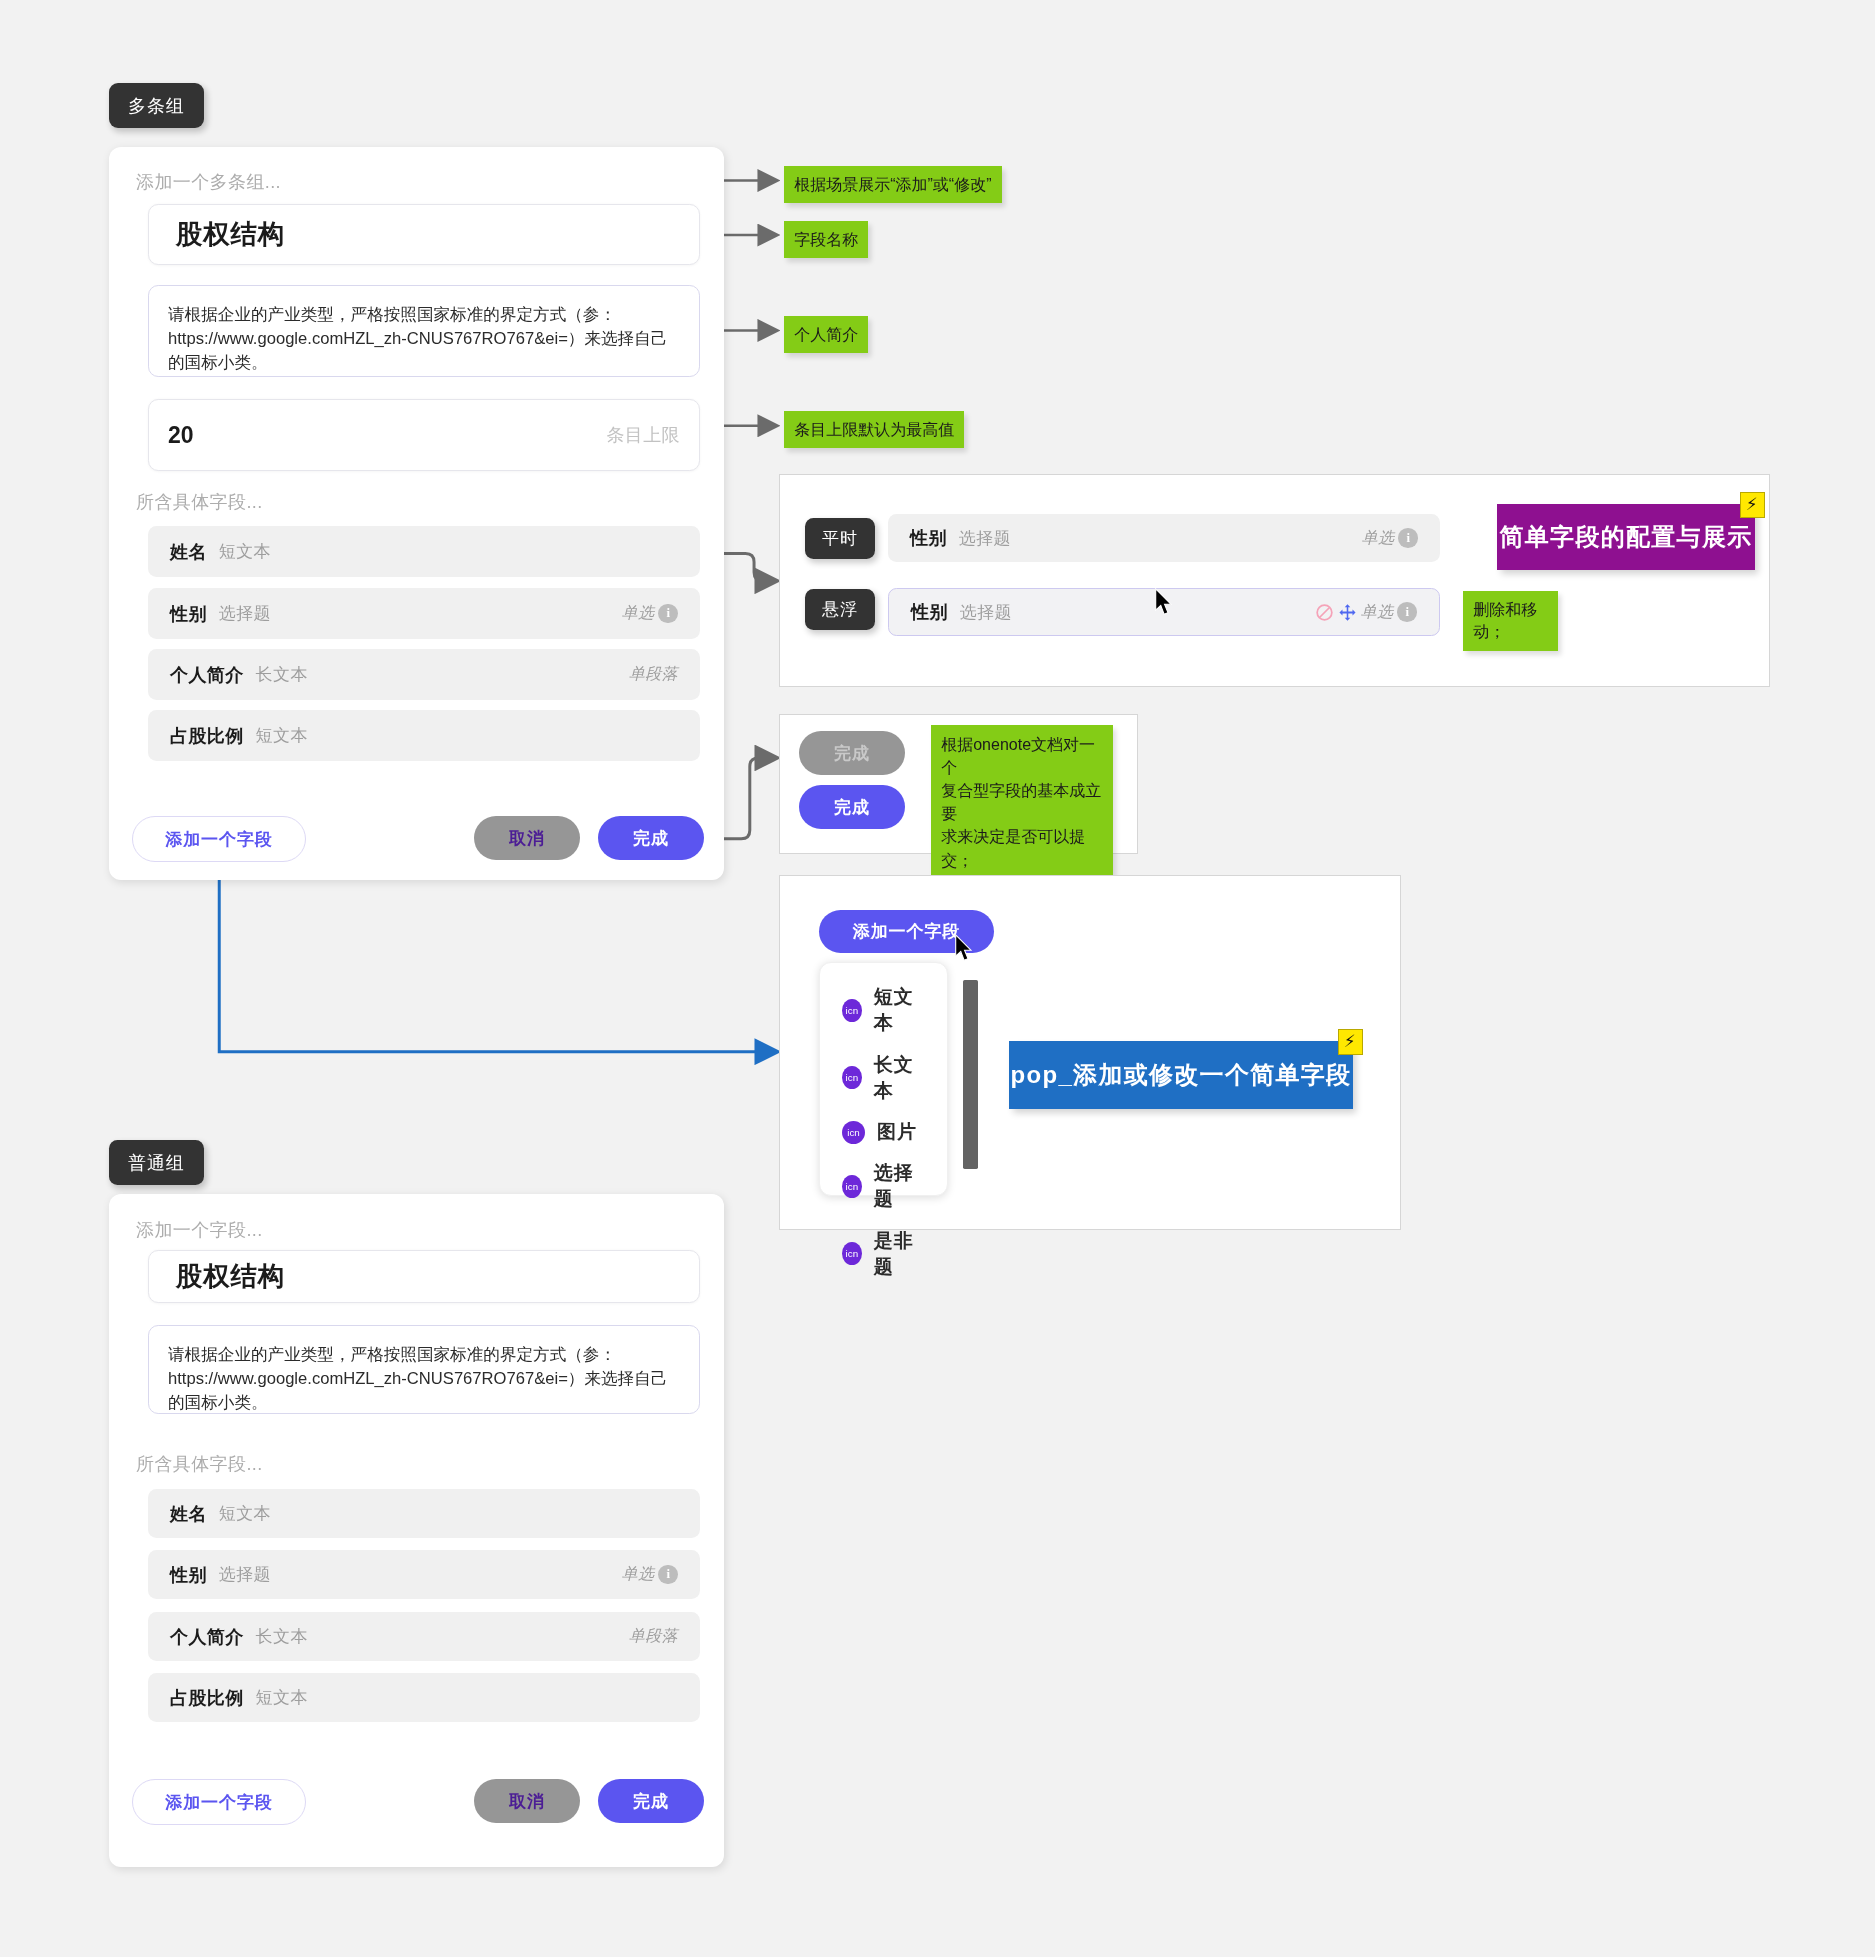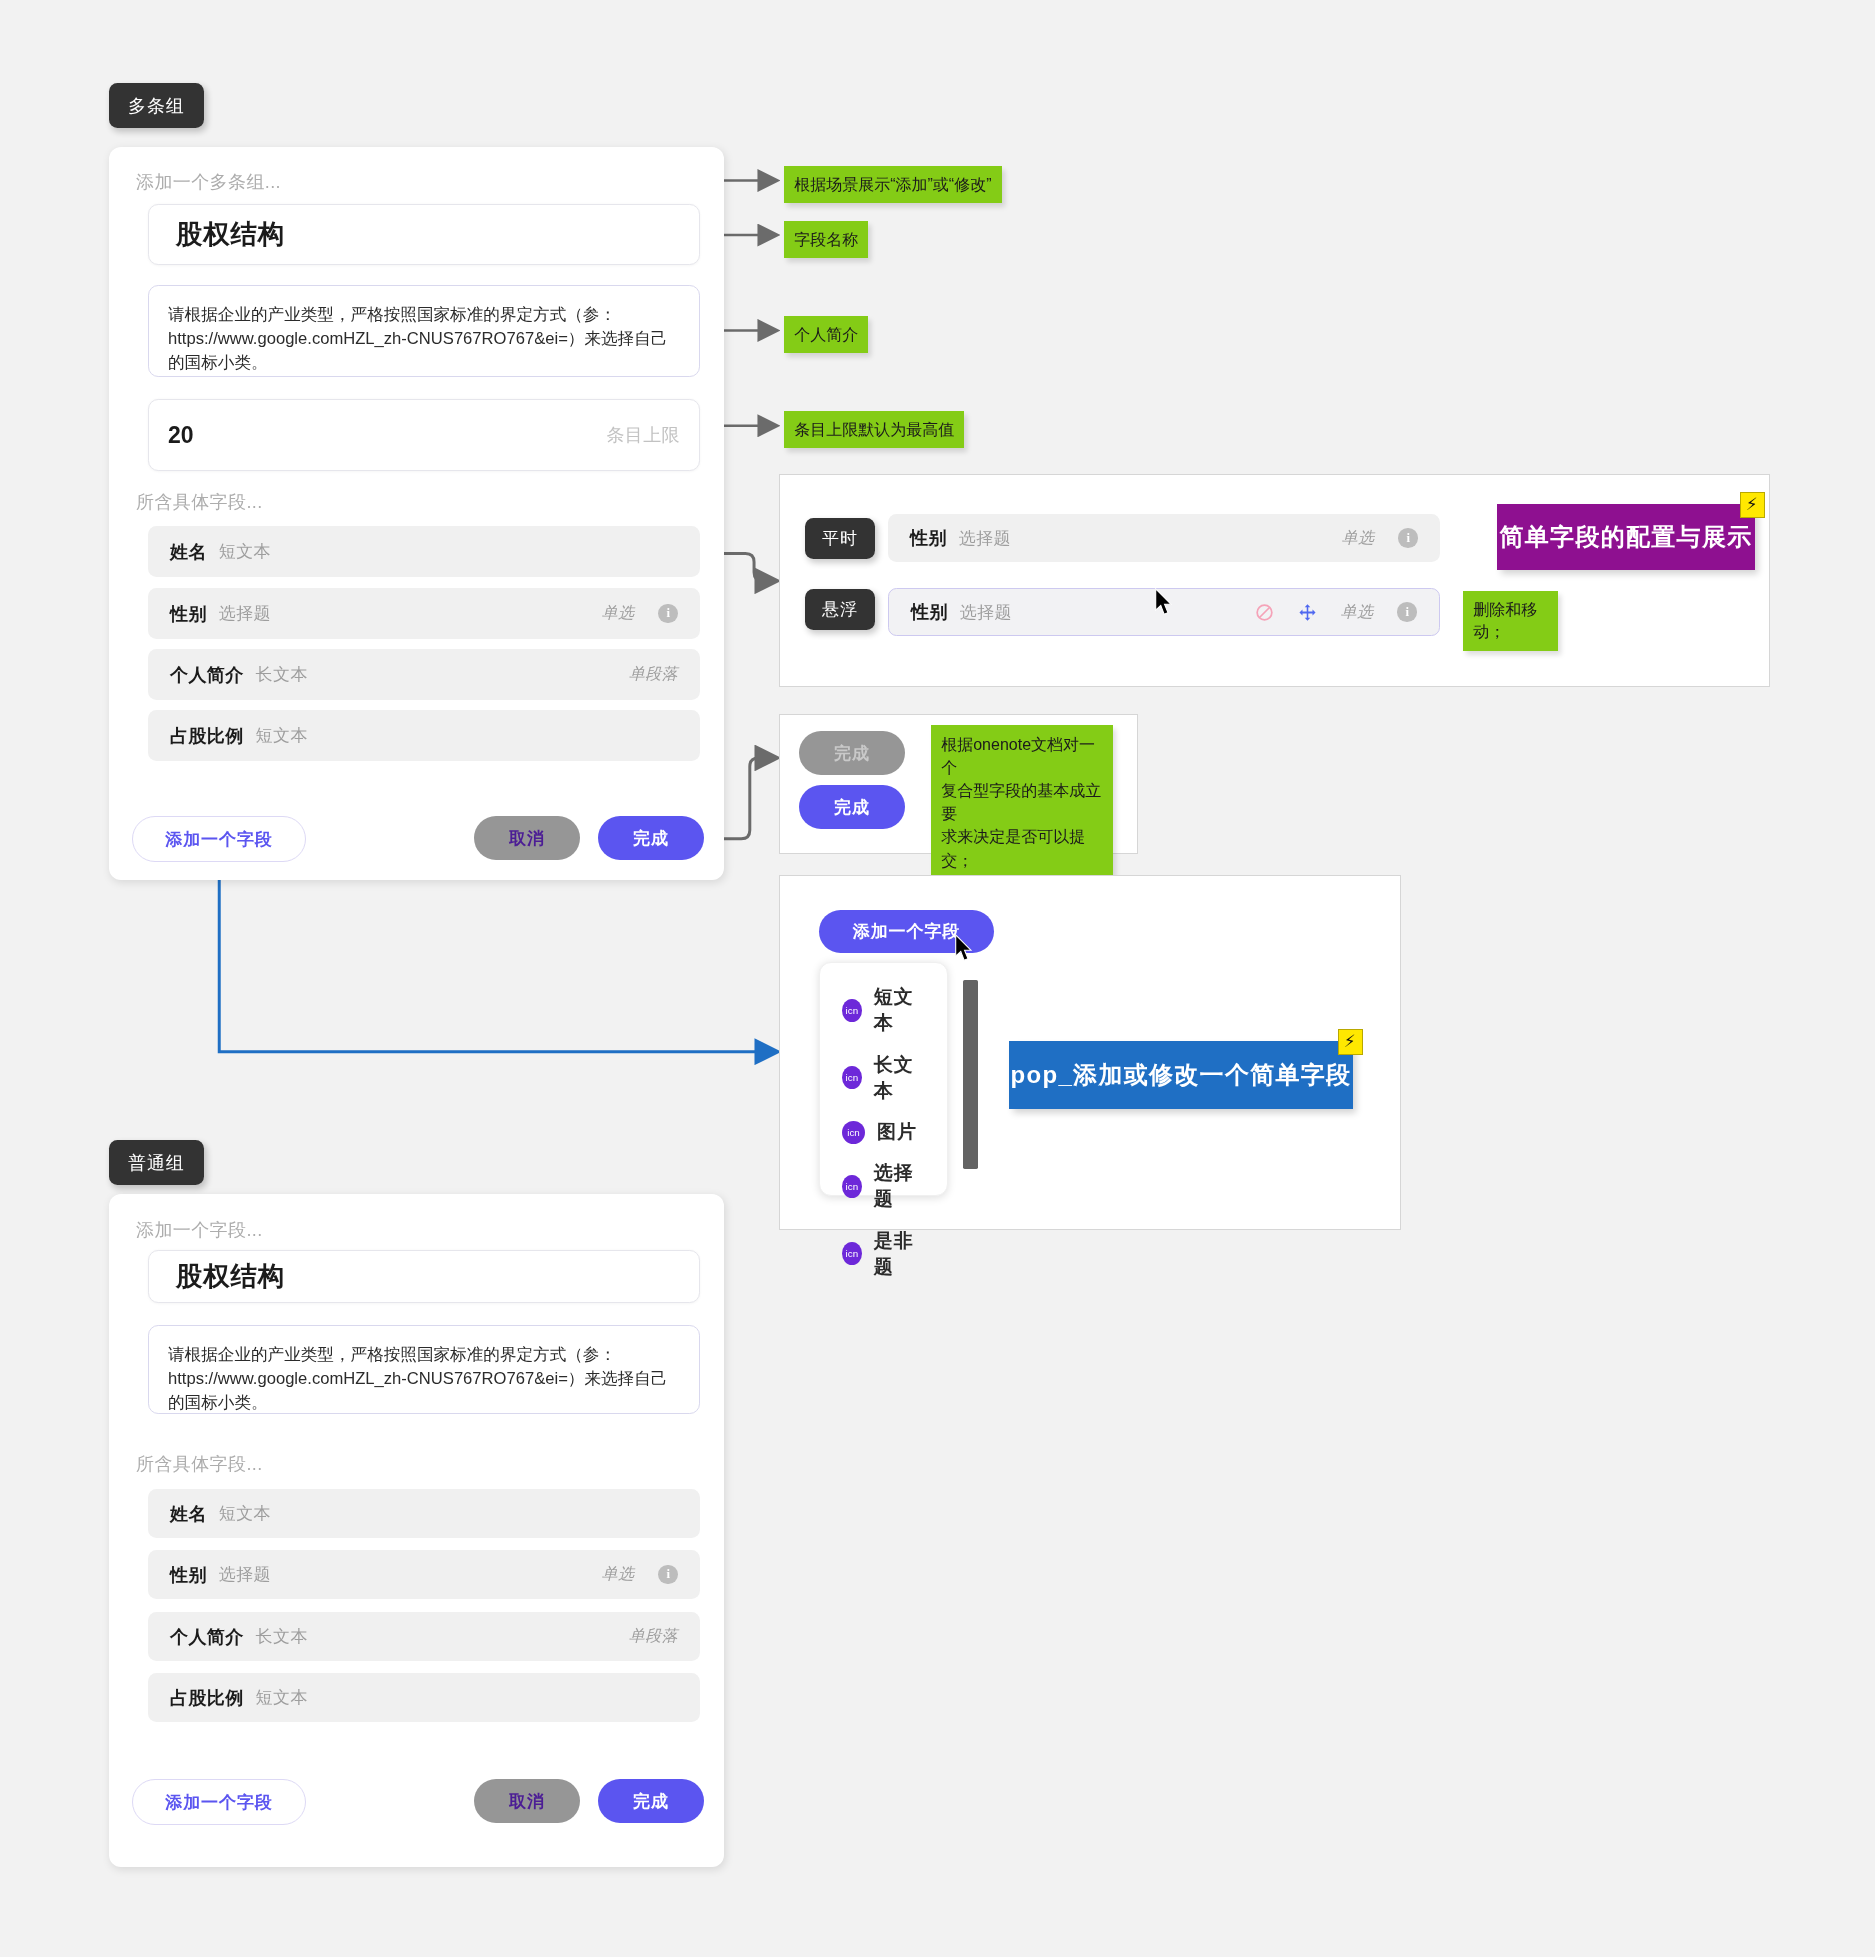--- a/index.html
+++ b/index.html
@@ -96,21 +96,21 @@
   .field-row.hover-state {
     background: #f2f2f4;
     border: 1.3px solid #cdc9f0;
   }
   .f-name {
     font-size: 18px; font-weight: bold; color: #1b1b1b;
     letter-spacing: 0.4px; margin-right: 12px;
   }
   .f-type { font-size: 17px; color: #9e9e9e; letter-spacing: 0.4px; }
   .f-right {
-    margin-left: auto; display: flex; align-items: center; gap: 24px;
+    margin-left: auto; display: flex; align-items: center; gap: 4px;
   }
   .f-meta {
     font-size: 16px; color: #9e9e9e; font-style: italic; letter-spacing: 0.4px;
   }
   .info-dot {
     width: 19.6px; height: 19.6px; border-radius: 50%;
     background: #bdbdbd; color: #ffffff;
     font-size: 12.8px; font-weight: bold; font-style: normal;
     display: flex; align-items: center; justify-content: center;
     font-family: "Liberation Serif", serif;
@@ -227,21 +227,21 @@
 
     <path d="M1562,718 L1562,772 Q1562,782 1572,782 L1780,782 Q1790,782 1790,772 L1790,742" stroke="#6b6b6b" stroke-width="3.5" fill="none" marker-end="url(#agrey)"></path>
 
     <path d="M822,985 L870,985 Q880,985 880,975 L880,900 Q880,890 890,890 L910,890" stroke="#6b6b6b" stroke-width="3.5" fill="none" marker-end="url(#agrey)"></path>
 
     <path d="M257,995 L257,1235 L910,1235" stroke="#1f6fc4" stroke-width="3.5" fill="none" marker-end="url(#ablue)"></path>
 
     <path d="M1145,1262 L1180,1262" stroke="#1f6fc4" stroke-width="3" fill="none" marker-end="url(#ablue)"></path>
   </svg>
 
-  <div class="chip" style="left:109px; top:83px;">多条组</div>
+  <div class="chip" style="left:109px; top:83px;border-radius:9px;">多条组</div>
 
   <div class="card" style="left:109px; top:147px; width:615px; height:733px;">
   </div>
 
   <div class="card-hint" style="left:136px; top:170px;">添加一个多条组...</div>
 
   <div class="title-input" style="left:148px; top:204px; width:552px; height:61px;">
     <span>股权结构</span>
   </div>
 

